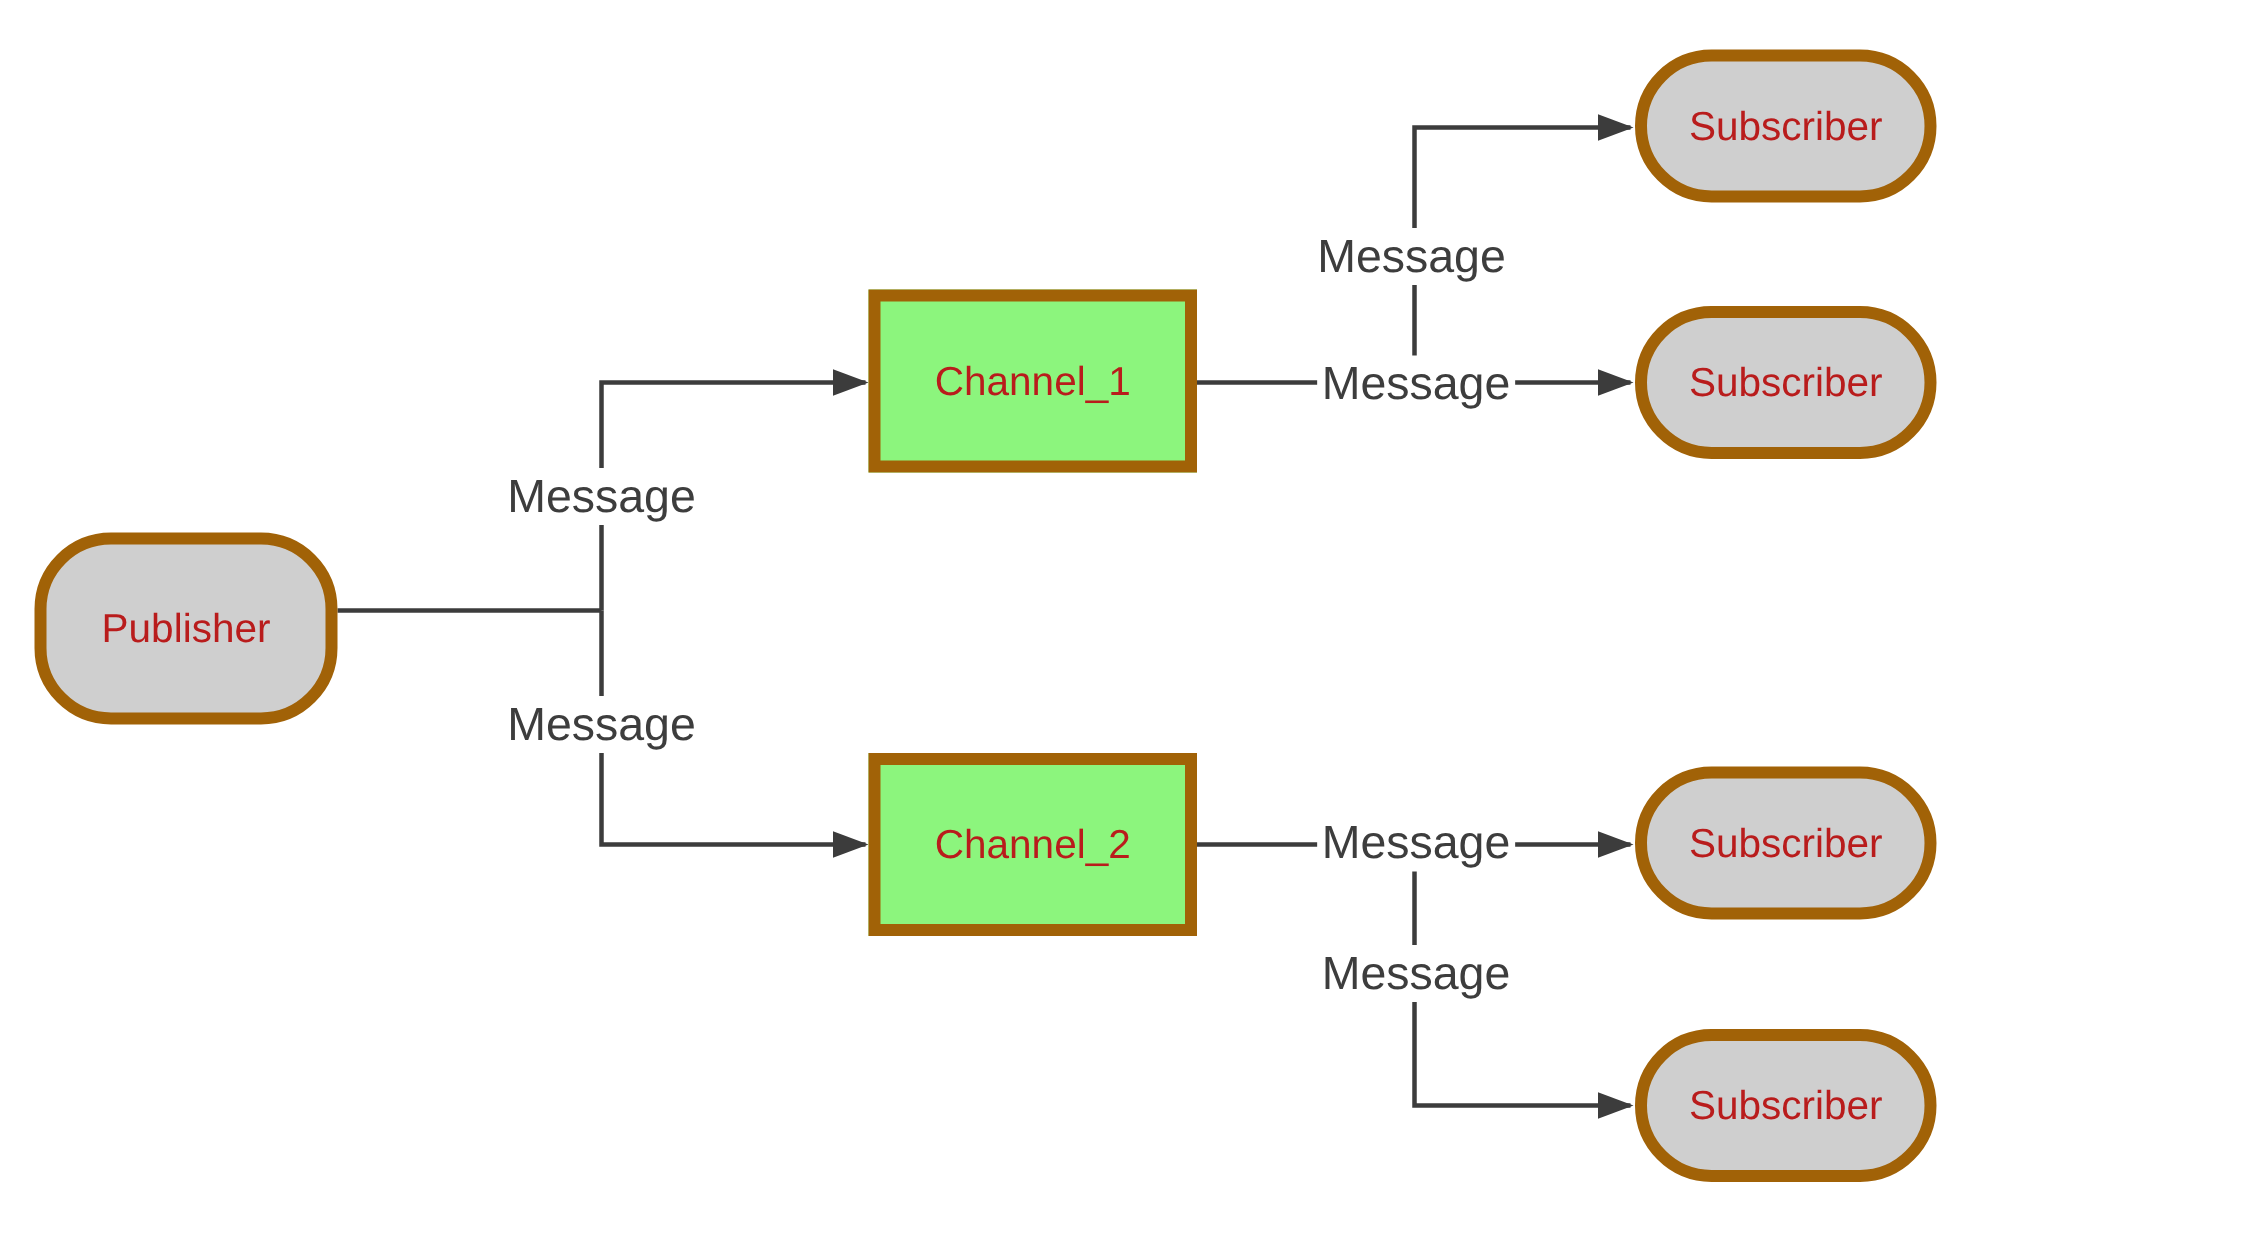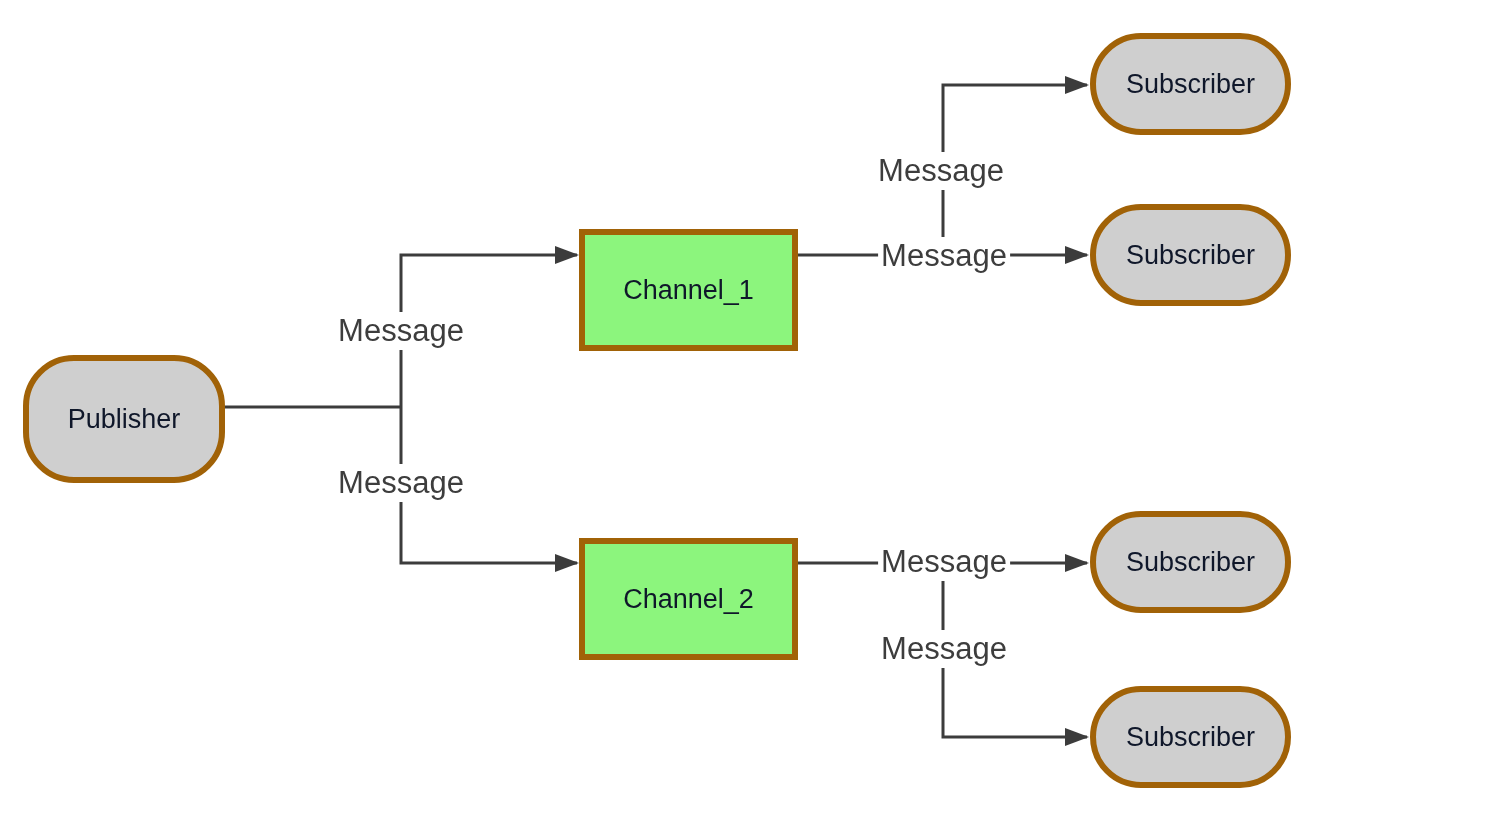--- a/index.html
+++ b/index.html
@@ -19,37 +19,36 @@
     position: absolute;
     left: 0;
     top: 0;
     width: 1510px;
     height: 832px;
     z-index: 1;
   }
   .node {
     position: absolute;
     box-sizing: border-box;
-    border: 6px solid #a16207;
+    border: 8px solid #a16207;
     display: flex;
     align-items: center;
     justify-content: center;
     font-size: 27px;
-    color: #0f172a;
+    color: #b91c1c;
     z-index: 2;
     white-space: nowrap;
   }
   .stadium {
     background: #cfcfcf;
     border-radius: 51px;
   }
   .channel {
     background: #8cf57d;
     border-radius: 0;
-    margin-top: 36px;
   }
   #publisher    { left: 23px;   top: 355px; width: 202px; height: 128px; }
   #channel-1    { left: 579px;  top: 193px; width: 219px; height: 122px; }
   #channel-2    { left: 579px;  top: 502px; width: 219px; height: 122px; }
   #subscriber-1 { left: 1090px; top: 33px;  width: 201px; height: 102px; }
   #subscriber-2 { left: 1090px; top: 204px; width: 201px; height: 102px; }
   #subscriber-3 { left: 1090px; top: 511px; width: 201px; height: 102px; }
   #subscriber-4 { left: 1090px; top: 686px; width: 201px; height: 102px; }
 
   .edge-label {

